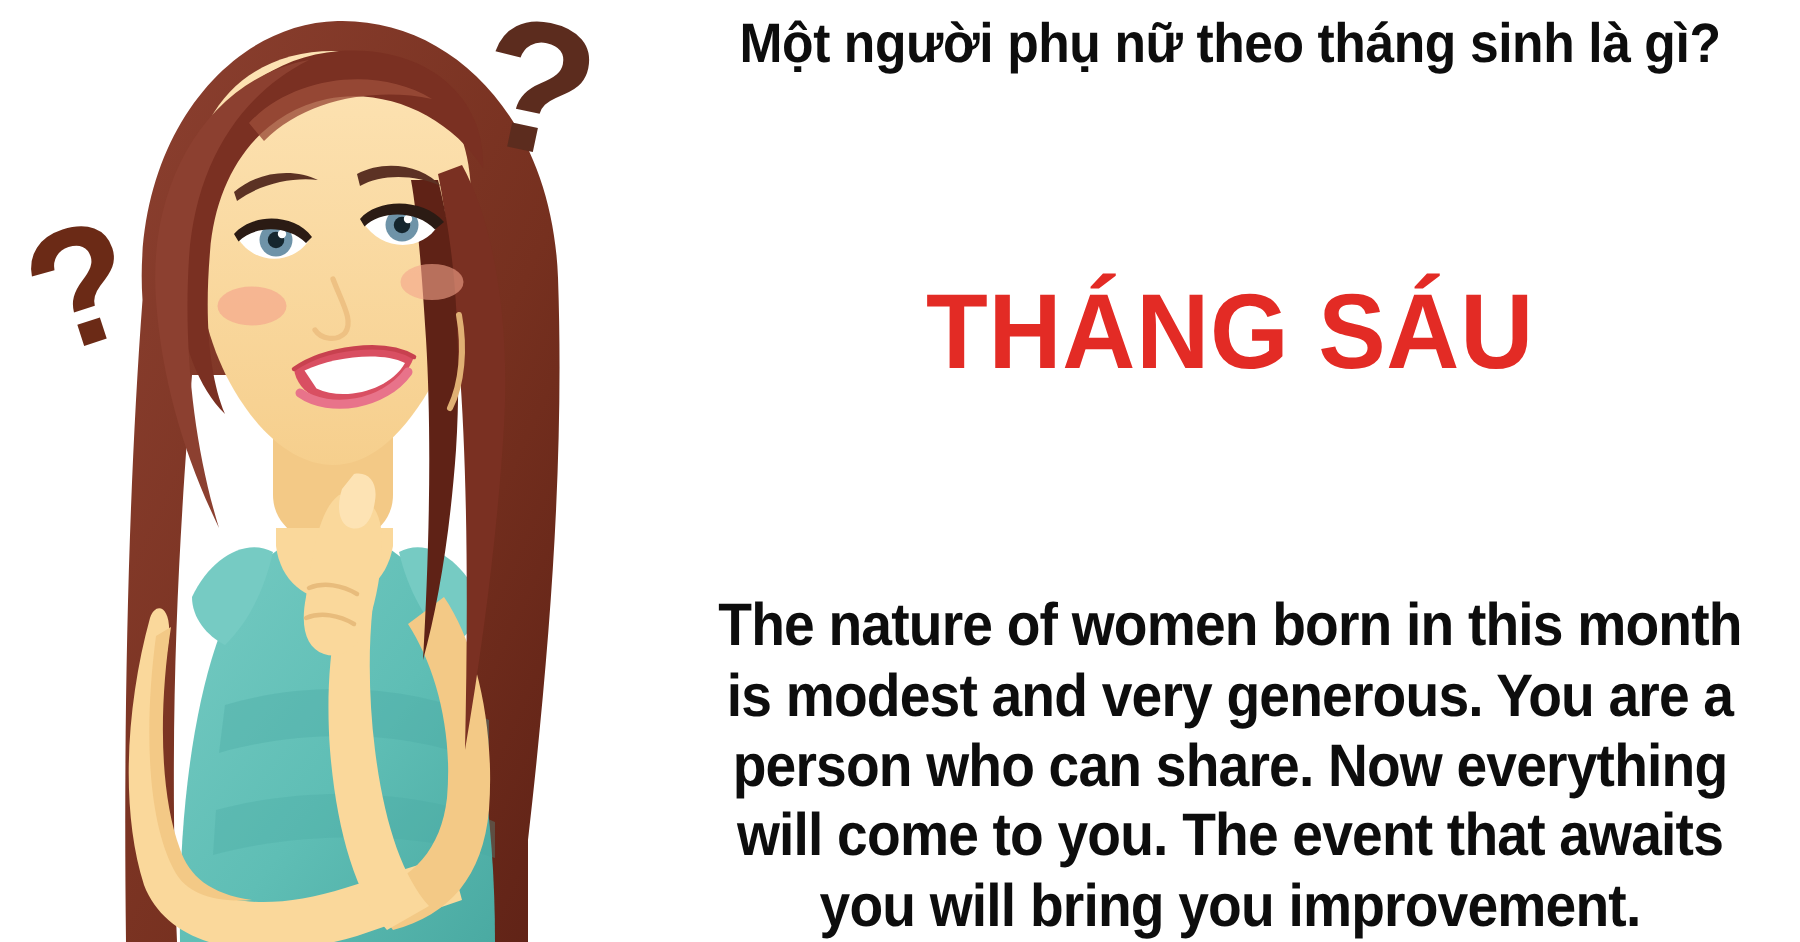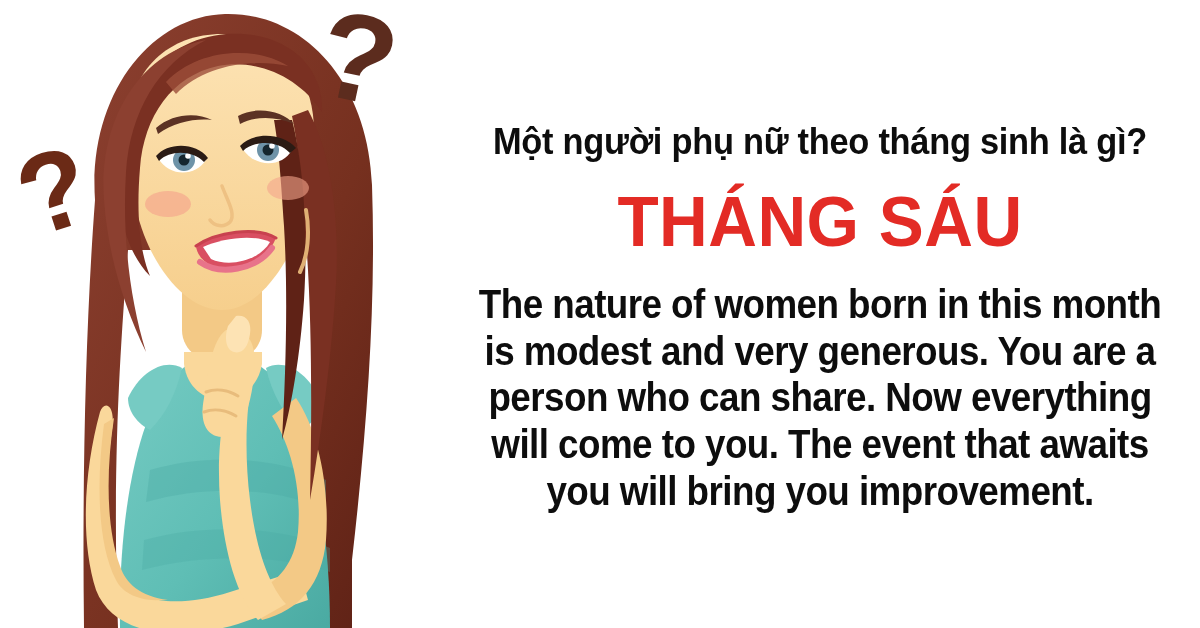--- a/index.html
+++ b/index.html
@@ -24,21 +24,21 @@
   #illustration svg { display:block; width:440px; height:628px; }
 
   
   #text-column {
     position:absolute;
     left:446px; top:0;
     width:748px; height:628px;
     display:flex;
     flex-direction:column;
     align-items:center;
-    justify-content:center;
+    justify-content:space-between;
     padding-top:8px;
   }
 
   .headline {
     width:740px;
     text-align:center;
     color:#0d0d0d;
     font-weight:bold;
     font-size:37px;
     line-height:1.15;

